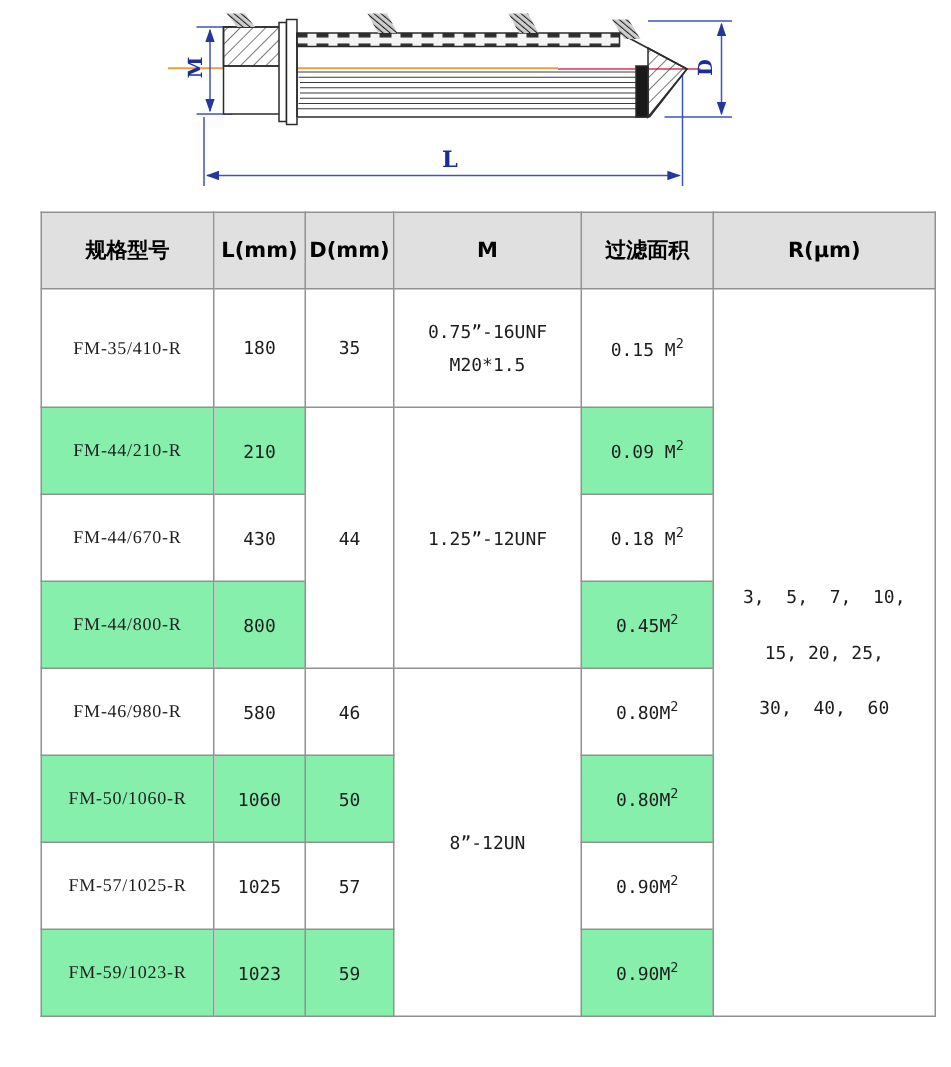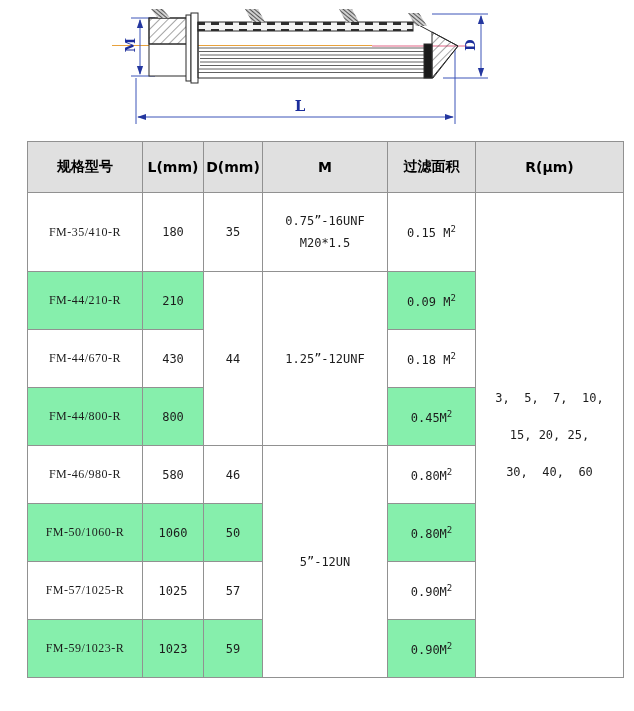--- a/index.html
+++ b/index.html
@@ -197,21 +197,21 @@
       <td>800</td>
       <td class="c-area">
         <span>0.45M</span><sup>2</sup>
       </td>
     </tr>
 
     <tr class="rb">
       <td class="c-model">FM-46/980-R</td>
       <td>580</td>
       <td>46</td>
-      <td class="c-m merged" rowspan="4">5”-12UN</td>
+      <td class="c-m merged" rowspan="4">8”-12UN</td>
       <td class="c-area">
         <span>0.80M</span><sup>2</sup>
       </td>
     </tr>
 
     <tr class="rb alt">
       <td class="c-model">FM-50/1060-R</td>
       <td>1060</td>
       <td>50</td>
       <td class="c-area">

